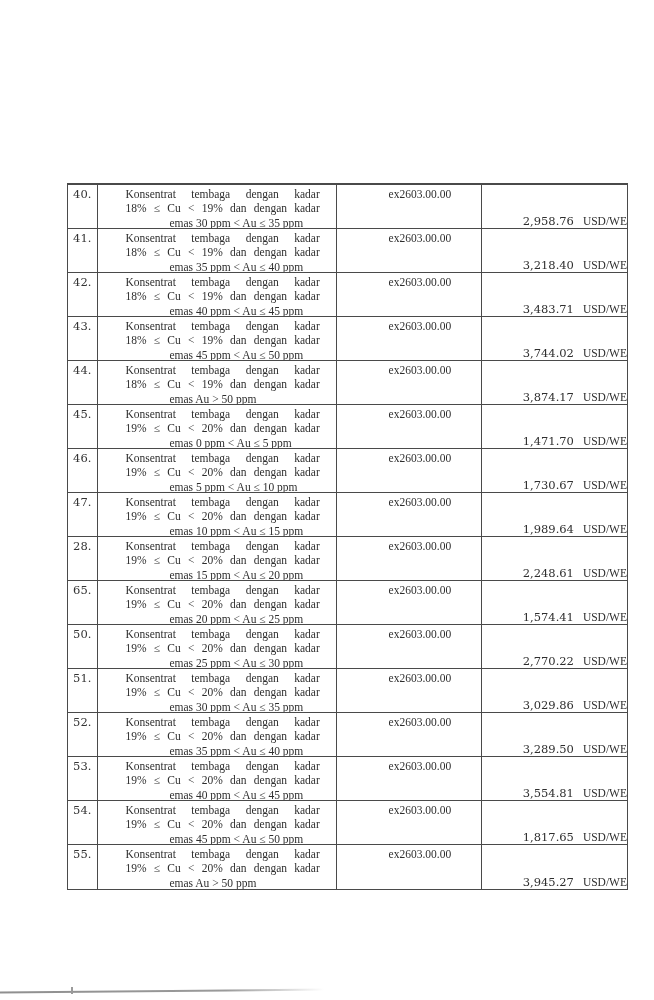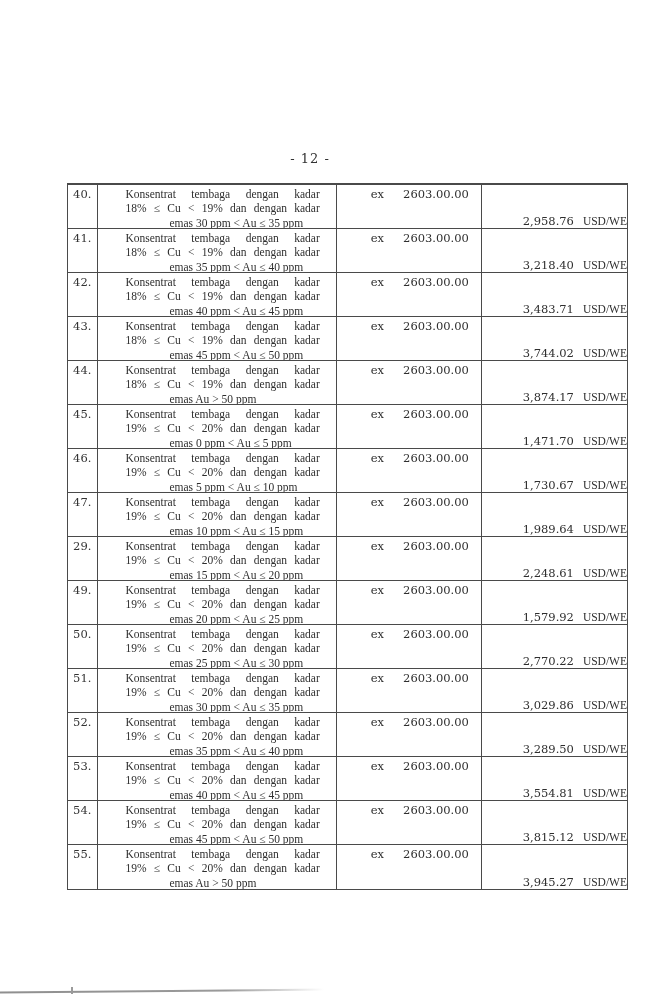--- a/index.html
+++ b/index.html
@@ -59,24 +59,25 @@
     padding-left: 5px;
     padding-right: 16px;
     color: #2e2e2e;
     font-family: Liberation Serif, serif;
   }
   .jline { text-align: justify; text-align-last: justify; word-spacing: 1px; }
   .lline { text-align: left; margin-left: 44px; }
   .cell.exhs {
     width: 134px;
     display: flex;
-    justify-content: space-between;
+    justify-content: center;
     padding-left: 12px;
     padding-right: 12px;
     align-items: flex-start;
+    font-family: Liberation Serif, serif;
   }
   .cell.price {
     flex: 1;
     border-right: none;
     display: flex;
     padding-left: 13px;
     align-items: flex-end;
   }
   .cell.price .pval { display: inline-block; min-width: 57px; text-align: right; }
   .cell.price .punit { margin-left: 9px; font-family: Liberation Serif, serif; }
@@ -95,21 +96,20 @@
     top: 987px;
     width: 1.5px;
     height: 7px;
     background: #9a9a9a;
   }
 </style>
 </head>
 <body>
 
 <div class="page">
-  <div class="page-number">- 12 -</div>
 
   <div class="doc-table">
     <div id="table-body">
   <div class="row">
     <div class="cell no">40.</div>
     <div class="cell desc">
       <div class="jline">Konsentrat tembaga dengan kadar</div>
       <div class="jline">18% ≤ Cu &lt; 19% dan dengan kadar</div>
       <div class="lline">emas 30 ppm &lt; Au ≤ 35 ppm</div>
     </div>
@@ -236,49 +236,49 @@
       <span>ex</span>
       <span>2603.00.00</span>
     </div>
     <div class="cell price">
       <span class="pval">1,989.64</span>
       <span class="punit">USD/WE</span>
     </div>
   </div>
 
   <div class="row">
-    <div class="cell no">29.</div>
+    <div class="cell no">28.</div>
     <div class="cell desc">
       <div class="jline">Konsentrat tembaga dengan kadar</div>
       <div class="jline">19% ≤ Cu &lt; 20% dan dengan kadar</div>
       <div class="lline">emas 15 ppm &lt; Au ≤ 20 ppm</div>
     </div>
     <div class="cell exhs">
       <span>ex</span>
       <span>2603.00.00</span>
     </div>
     <div class="cell price">
       <span class="pval">2,248.61</span>
       <span class="punit">USD/WE</span>
     </div>
   </div>
 
   <div class="row">
-    <div class="cell no">49.</div>
+    <div class="cell no">65.</div>
     <div class="cell desc">
       <div class="jline">Konsentrat tembaga dengan kadar</div>
       <div class="jline">19% ≤ Cu &lt; 20% dan dengan kadar</div>
       <div class="lline">emas 20 ppm &lt; Au ≤ 25 ppm</div>
     </div>
     <div class="cell exhs">
       <span>ex</span>
       <span>2603.00.00</span>
     </div>
     <div class="cell price">
-      <span class="pval">1,579.92</span>
+      <span class="pval">1,574.41</span>
       <span class="punit">USD/WE</span>
     </div>
   </div>
 
   <div class="row">
     <div class="cell no">50.</div>
     <div class="cell desc">
       <div class="jline">Konsentrat tembaga dengan kadar</div>
       <div class="jline">19% ≤ Cu &lt; 20% dan dengan kadar</div>
       <div class="lline">emas 25 ppm &lt; Au ≤ 30 ppm</div>
@@ -349,21 +349,21 @@
     <div class="cell desc">
       <div class="jline">Konsentrat tembaga dengan kadar</div>
       <div class="jline">19% ≤ Cu &lt; 20% dan dengan kadar</div>
       <div class="lline">emas 45 ppm &lt; Au ≤ 50 ppm</div>
     </div>
     <div class="cell exhs">
       <span>ex</span>
       <span>2603.00.00</span>
     </div>
     <div class="cell price">
-      <span class="pval">3,815.12</span>
+      <span class="pval">1,817.65</span>
       <span class="punit">USD/WE</span>
     </div>
   </div>
 
   <div class="row">
     <div class="cell no">55.</div>
     <div class="cell desc">
       <div class="jline">Konsentrat tembaga dengan kadar</div>
       <div class="jline">19% ≤ Cu &lt; 20% dan dengan kadar</div>
       <div class="lline">emas Au &gt; 50 ppm</div>

